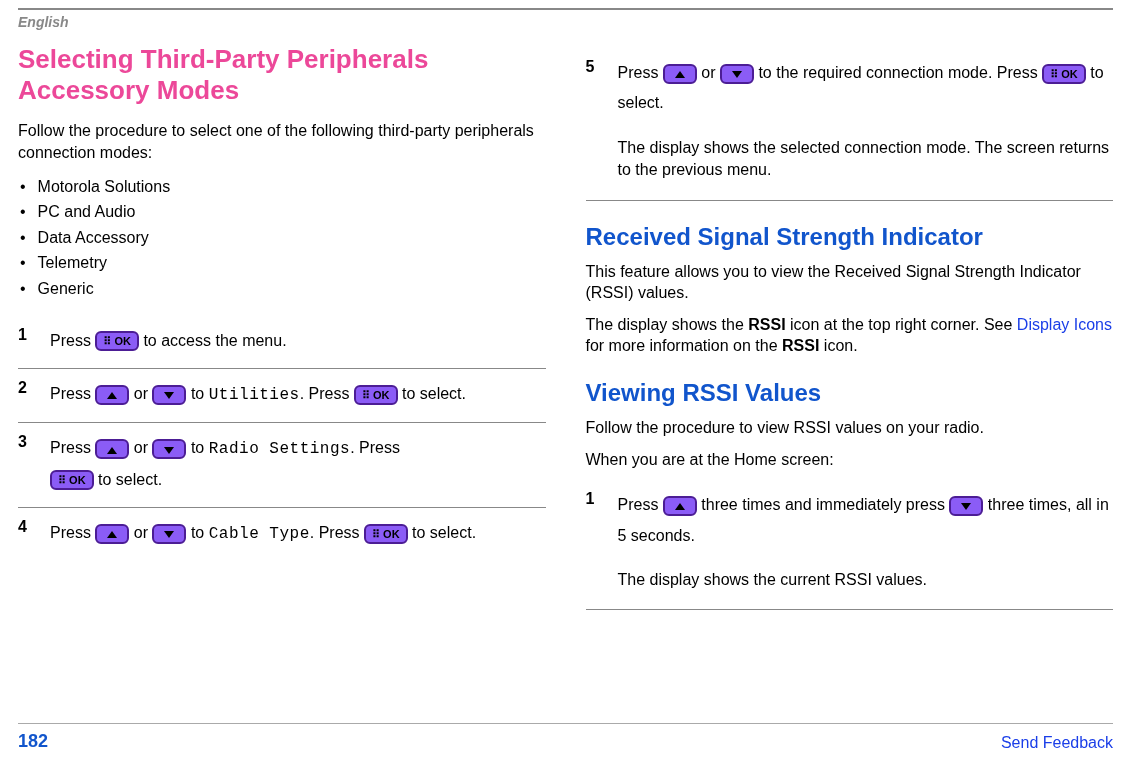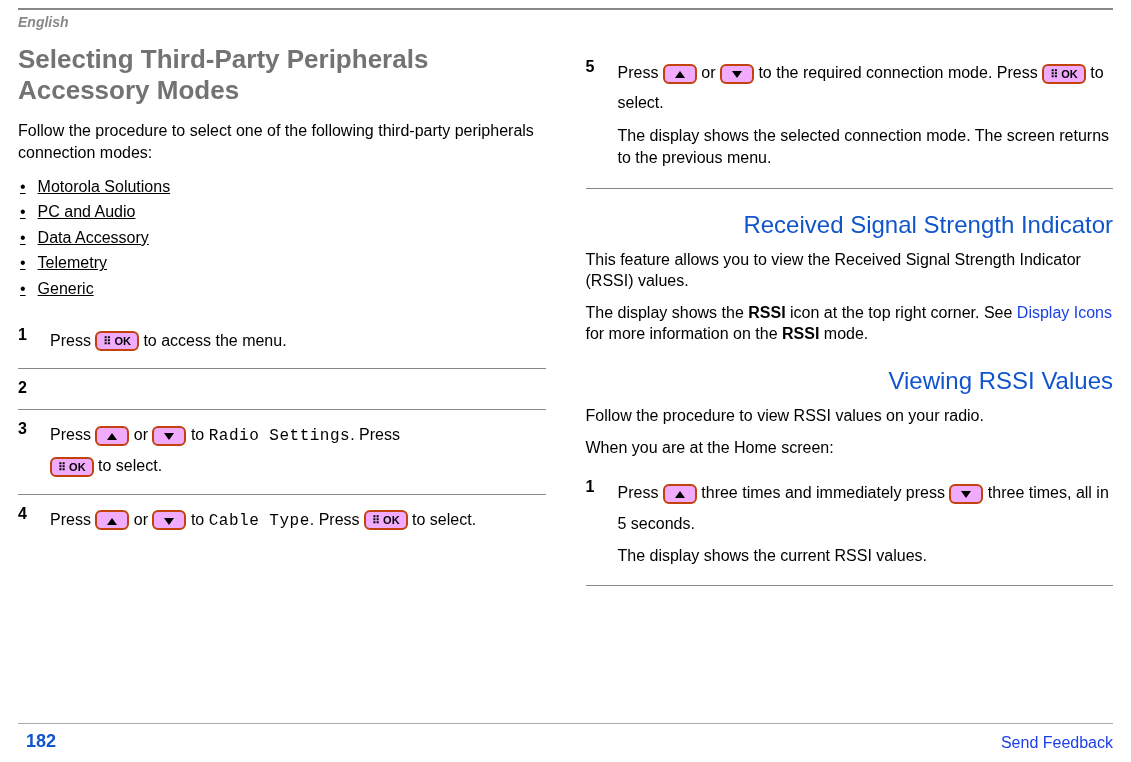--- a/index.html
+++ b/index.html
@@ -2,41 +2,41 @@
 <html><head>
 <meta charset="utf-8">
 <style>
   * { margin: 0; padding: 0; box-sizing: border-box; }
   html, body { width: 1131px; height: 762px; font-family: Arial, Helvetica, sans-serif; background: #fff; color: #000; }
   body { padding: 8px 18px 0 18px; position: relative; }
   .top-rule { border-top: 2px solid #888; margin-bottom: 4px; }
   .lang-header { color: #888; font-size: 14px; font-weight: bold; margin: 0 0 14px 0; font-style: italic; }
   .columns { display: flex; gap: 40px; }
   .col { flex: 1; min-width: 0; }
-  .heading-blue { color: #737373; font-size: 26px; font-weight: bold; line-height: 1.2; margin-bottom: 14px; }
-  .heading-blue-sm { color: #1155cc; font-size: 24px; font-weight: normal; margin: 22px 0 10px 0; text-align: right; }
+  .heading-blue { color: #ec4899; font-size: 26px; font-weight: bold; line-height: 1.2; margin-bottom: 14px; }
+  .heading-blue-sm { color: #1155cc; font-size: 24px; font-weight: bold; margin: 22px 0 10px 0; }
   p.body { font-size: 16px; line-height: 1.35; margin-bottom: 10px; }
-  ul.bullets { list-style: none; margin: 4px 0 14px 0; text-decoration: underline; }
+  ul.bullets { list-style: none; margin: 4px 0 14px 0; }
   ul.bullets li { font-size: 16px; line-height: 1.6; display: flex; gap: 12px; }
   ul.bullets li::before { content: "•"; margin-left: 2px; }
   ol.steps { list-style: none; margin: 0; }
   ol.steps > li { display: flex; gap: 10px; padding: 10px 0 12px 0; border-bottom: 1px solid #888; }
   ol.steps > li:last-child { border-bottom: none; }
   ol.steps .step-num { font-weight: bold; font-size: 16px; min-width: 22px; }
   ol.steps .step-body { font-size: 16px; line-height: 1.9; flex: 1; }
-  ol.steps .step-body .after-note { display:block; line-height:1.4; margin-top:6px; }
-  .btn-icon { display: inline-block; border: 2px solid #c2410c; border-radius: 6px; padding: 0 6px; height: 20px; line-height: 16px; font-size: 11px; font-weight: bold; vertical-align: middle; background: #f0abfc; }
+  ol.steps .step-body .after-note { display:block; line-height:1.4; margin-top:18px; }
+  .btn-icon { display: inline-block; border: 2px solid #4c1d95; border-radius: 6px; padding: 0 6px; height: 20px; line-height: 16px; font-size: 11px; font-weight: bold; vertical-align: middle; background: #8b5cf6; }
   .btn-icon.arrow { padding: 0 10px; }
   .btn-icon.arrow::after { content: ""; display: inline-block; width: 0; height: 0; vertical-align: middle; }
   .btn-icon.up::after { border-left: 5px solid transparent; border-right: 5px solid transparent; border-bottom: 7px solid #000; }
   .btn-icon.down::after { border-left: 5px solid transparent; border-right: 5px solid transparent; border-top: 7px solid #000; }
   .menu-code { font-family: "Courier New", monospace; font-size: 16px; letter-spacing: 0.5px; }
   .link-inline { color: #1a3ee8; }
   .sep-line { border-top: 1px solid #888; margin: 6px 0 0 0; }
-  .footer { position: absolute; bottom: 10px; left: 26px; right: 18px; display: flex; justify-content: space-between; align-items: flex-end; font-size: 16px; }
+  .footer { position: absolute; bottom: 10px; left: 18px; right: 18px; display: flex; justify-content: space-between; align-items: flex-end; font-size: 16px; }
   .footer .pagenum { color: #1155cc; font-weight: bold; font-size: 18px; }
   .footer .feedback { color: #1a3ee8; }
   .hr-above-footer { position: absolute; left: 18px; right: 18px; bottom: 38px; border-top: 1px solid #aaa; }
 </style>
 </head>
 <body>
 
 <div class="top-rule"></div>
 <div class="lang-header">English</div>
 
@@ -70,20 +70,30 @@
       <li>
         <span class="step-num">1</span>
         <span class="step-body">
           <span>Press </span>
           <span class="btn-icon">⠿ OK</span>
           <span> to access the menu.</span>
         </span>
       </li>
       <li>
         <span class="step-num">2</span>
+        <span class="step-body">
+          <span>Press </span>
+          <span class="btn-icon arrow up"></span>
+          <span> or </span>
+          <span class="btn-icon arrow down"></span>
+          <span> to </span>
+          <span class="menu-code">Utilities</span><span>. Press </span>
+          <span class="btn-icon">⠿ OK</span>
+          <span> to select.</span>
+        </span>
       </li>
       <li>
         <span class="step-num">3</span>
         <span class="step-body">
           <span>Press </span>
           <span class="btn-icon arrow up"></span>
           <span> or </span>
           <span class="btn-icon arrow down"></span>
           <span> to </span>
           <span class="menu-code">Radio Settings</span><span>. Press</span><br>
@@ -121,21 +131,21 @@
           <span> to select.</span>
           <span class="after-note">The display shows the selected connection mode. The screen returns to the previous menu.</span>
         </span>
       </li>
     </ol>
     <div class="sep-line"></div>
 
     <h2 class="heading-blue-sm">Received Signal Strength Indicator</h2>
     <p class="body">This feature allows you to view the Received Signal Strength Indicator (RSSI) values.</p>
     <p class="body">
-      <span>The display shows the </span><b>RSSI</b><span> icon at the top right corner. See </span><span class="link-inline">Display Icons</span><span> for more information on the </span><b>RSSI</b><span> mode.</span>
+      <span>The display shows the </span><b>RSSI</b><span> icon at the top right corner. See </span><span class="link-inline">Display Icons</span><span> for more information on the </span><b>RSSI</b><span> icon.</span>
     </p>
 
     <h2 class="heading-blue-sm">Viewing RSSI Values</h2>
     <p class="body">Follow the procedure to view RSSI values on your radio.</p>
     <p class="body">When you are at the Home screen:</p>
 
     <ol class="steps">
       <li>
         <span class="step-num">1</span>
         <span class="step-body">

